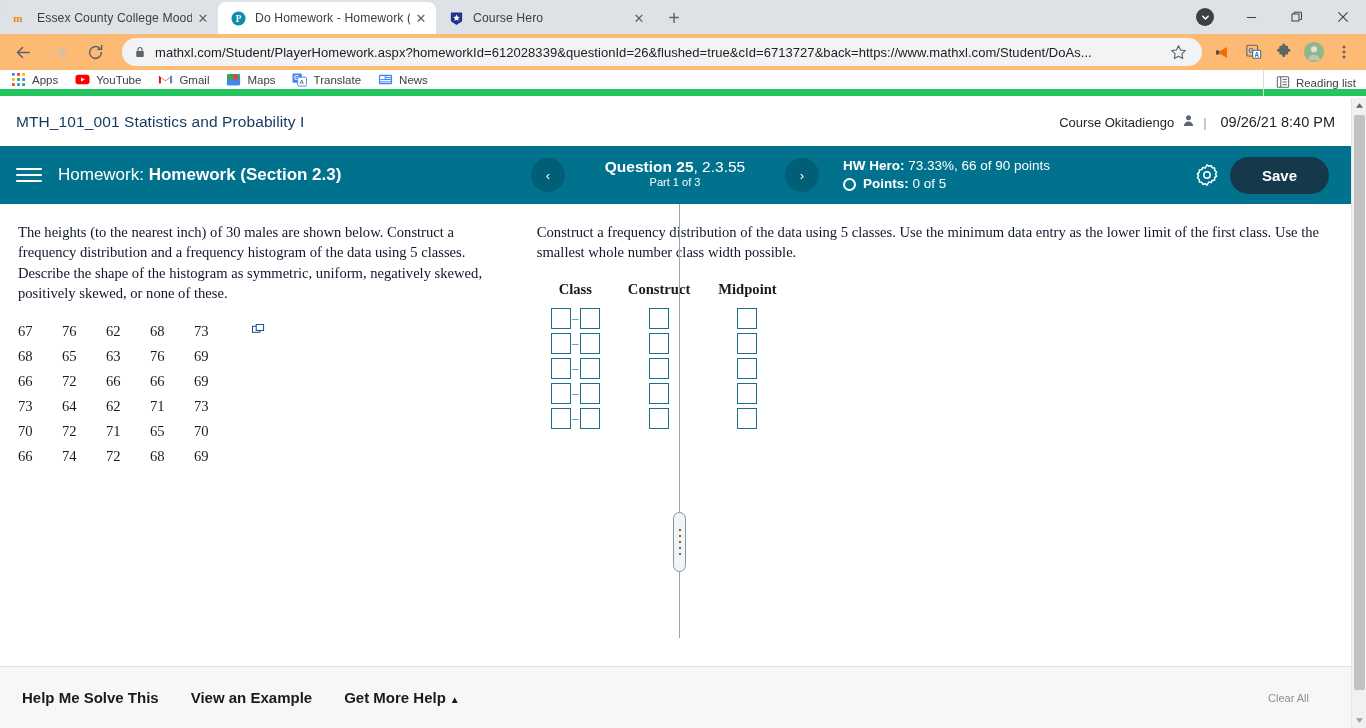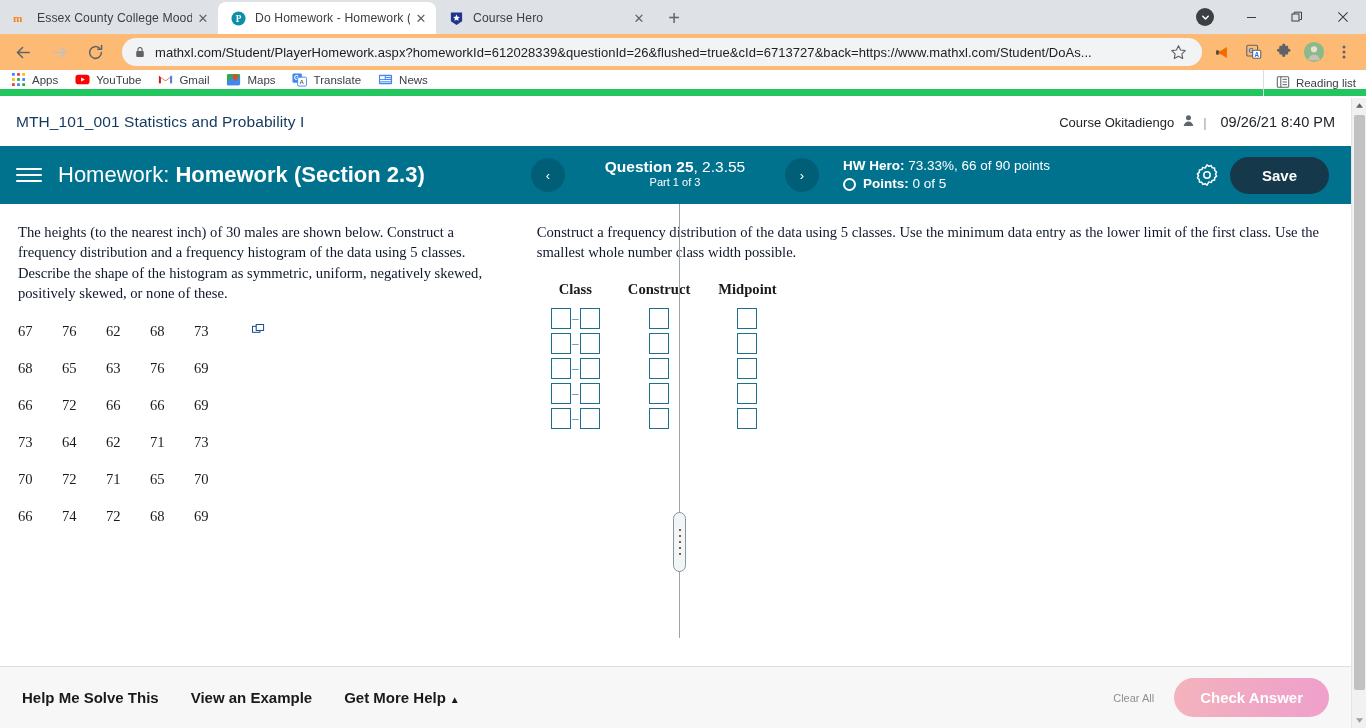--- a/index.html
+++ b/index.html
@@ -136,21 +136,21 @@
   .course-user .stamp { font-size: 14.5px; color: #22262a; }
 
   
   .hw-bar {
     height: 58px; background: #00728e;
     display: flex; align-items: center; color: #fff;
     padding: 0 16px; position: relative;
   }
   .hamburger { width: 26px; margin-right: 16px; display:flex; flex-direction:column; gap:4px; }
   .hamburger span { display:block; height:2px; background:#fff; border-radius:1px; }
-  .hw-label { font-size: 22px; }
+  .hw-label { font-size: 17px; }
   .hw-label b { font-weight: bold; }
   .nav-circle {
     width: 34px; height: 34px; border-radius: 50%;
     background: rgba(0,0,0,.16); color: #fff;
     display: flex; align-items: center; justify-content: center;
     font-size: 13px;
   }
   .q-block { text-align: center; line-height: 1.25; }
   .q-title { font-size: 15.5px; }
   .q-title b { font-weight: bold; }
@@ -190,21 +190,21 @@
   }
   .split-handle i { width: 2px; height: 2px; background: #8b5a4a; display: block; }
 
   .qtext {
     font-size: 14.6px; color: #0f172a; line-height: 1.39;
     font-family: "Liberation Serif", serif;
   }
   .data-grid {
     margin-top: 20px; display: grid;
     grid-template-columns: repeat(5, 44px) 38px;
-    row-gap: 20px;
+    row-gap: 8px;
     font-size: 14.6px; color: #1a1a1a;
   }
   .data-grid span { display: block; }
   .copy-ico { margin-left: 14px; }
 
   .table-wrap { margin-top: 18px; }
   .ans-table { border-collapse: collapse; }
   .ans-table th {
     font-size: 14.6px; font-weight: bold; color: #1a1a1a;
     padding: 0 14px 8px 14px; text-align: center;
@@ -660,21 +660,20 @@
       </div>
 
       <div class="bottom-bar">
         <span class="help-link">Help Me Solve This</span>
         <span class="help-link">View an Example</span>
         <span class="help-link">
           <span>Get More Help</span><span class="caret-up">▲</span>
         </span>
         <span class="spacer"></span>
         <span class="clear-all">Clear All</span>
-        <button class="check-answer">Check Answer</button>
       </div>
 
     </div>
   </div>
 
   <div class="pscroll">
     <div class="arrow">
       <svg width="9" height="7" viewBox="0 0 10 8">
           <path d="M5 1.5L9 6.5H1z" fill="#5f6368"></path>
         </svg>

